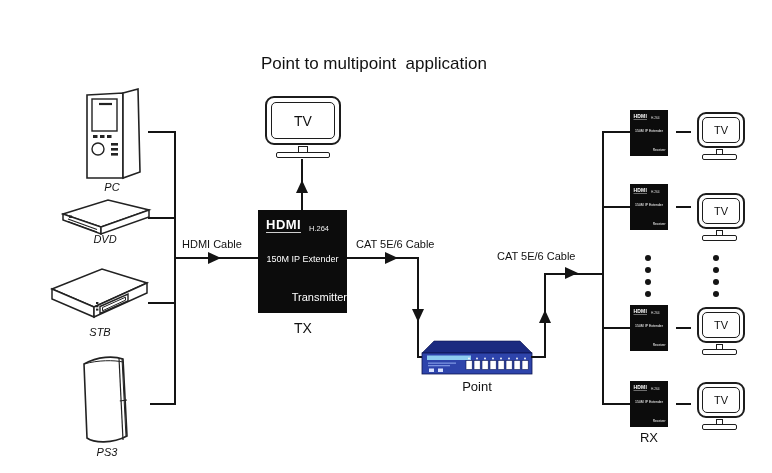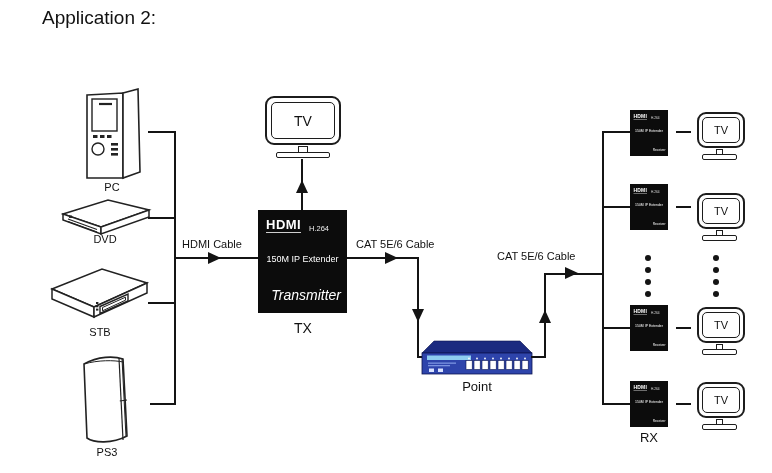--- a/index.html
+++ b/index.html
@@ -10,32 +10,32 @@
 
   
   .hl{position:absolute;height:2px;background:#141414;}
   .vl{position:absolute;width:2px;background:#141414;}
   .ar{position:absolute;width:0;height:0;}
   .ar-r{border-top:6px solid transparent;border-bottom:6px solid transparent;border-left:13px solid #141414;}
   .ar-u{border-left:6px solid transparent;border-right:6px solid transparent;border-bottom:13px solid #141414;}
   .ar-d{border-left:6px solid transparent;border-right:6px solid transparent;border-top:13px solid #141414;}
 
   .cable-label{position:absolute;font-size:11px;color:#111;white-space:nowrap;}
-  .dev-label{position:absolute;font-size:11px;color:#111;text-align:center;}
+  .dev-label{position:absolute;font-size:11px;color:#111;text-align:center;font-style:italic;}
   .tag-label{position:absolute;font-size:14px;color:#111;text-align:center;}
 
   .devsvg{position:absolute;}
 
   
   .tx-box{position:absolute;left:258px;top:210px;width:89px;height:103px;background:#0c0c0c;}
   .tx-brand{position:absolute;left:8px;top:8px;font-size:13px;font-weight:800;color:#fff;
             letter-spacing:.5px;border-bottom:1px solid #cfcfcf;padding-bottom:1px;line-height:1;}
   .tx-codec{position:absolute;left:51px;top:14px;font-size:7.5px;color:#eee;}
   .tx-name{position:absolute;left:0;top:44px;width:100%;text-align:center;font-size:9px;color:#fff;}
-  .tx-role{position:absolute;right:6px;bottom:10px;font-size:14px;color:#fff;font-style:italic;}
+  .tx-role{position:absolute;right:0;bottom:10px;font-size:11px;color:#fff;}
 
   
   .rx-box{position:absolute;width:38px;height:46px;background:#0c0c0c;}
   .rx-scale{position:absolute;left:0;top:0;width:76px;height:92px;transform:scale(.5);transform-origin:0 0;}
   .rx-brand{position:absolute;left:7px;top:7px;font-size:10px;font-weight:800;color:#fff;
             letter-spacing:.4px;border-bottom:1px solid #cfcfcf;padding-bottom:1px;line-height:1;}
   .rx-codec{position:absolute;left:42px;top:11px;font-size:6.5px;color:#ddd;}
   .rx-name{position:absolute;left:0;top:38px;width:100%;text-align:center;font-size:7px;color:#fff;}
   .rx-role{position:absolute;right:5px;bottom:9px;font-size:6.5px;color:#fff;}
 
@@ -55,21 +55,21 @@
   .tv-small .tv-neck{left:19px;top:37px;width:5px;height:4px;}
   .tv-small .tv-base{left:5px;top:42px;width:33px;height:3.5px;}
 
   .dot{position:absolute;width:6px;height:6px;border-radius:50%;background:#141414;}
 </style>
 </head>
 <body>
 
 <div class="canvas">
 
-  <div class="title">Application 2:</div>
+  <div class="subtitle">Point to multipoint  application</div>
 
   <svg class="devsvg" style="left:83px;top:88px" width="60" height="92" viewBox="0 0 60 92">
     <polygon points="4,7 40,5 40,90 4,90" fill="#fff" stroke="#222" stroke-width="1.6"></polygon>
     <polygon points="40,5 55,1 57,84 40,90" fill="#fff" stroke="#222" stroke-width="1.6"></polygon>
     <rect x="9" y="11" width="25" height="32" fill="none" stroke="#222" stroke-width="1.4"></rect>
     <line x1="16" y1="16" x2="29" y2="16" stroke="#222" stroke-width="2.2"></line>
     <rect x="10" y="47" width="4.5" height="3" fill="#222"></rect>
     <rect x="17" y="47" width="4.5" height="3" fill="#222"></rect>
     <rect x="24" y="47" width="4.5" height="3" fill="#222"></rect>
     <circle cx="15" cy="61" r="6" fill="none" stroke="#222" stroke-width="1.4"></circle>

